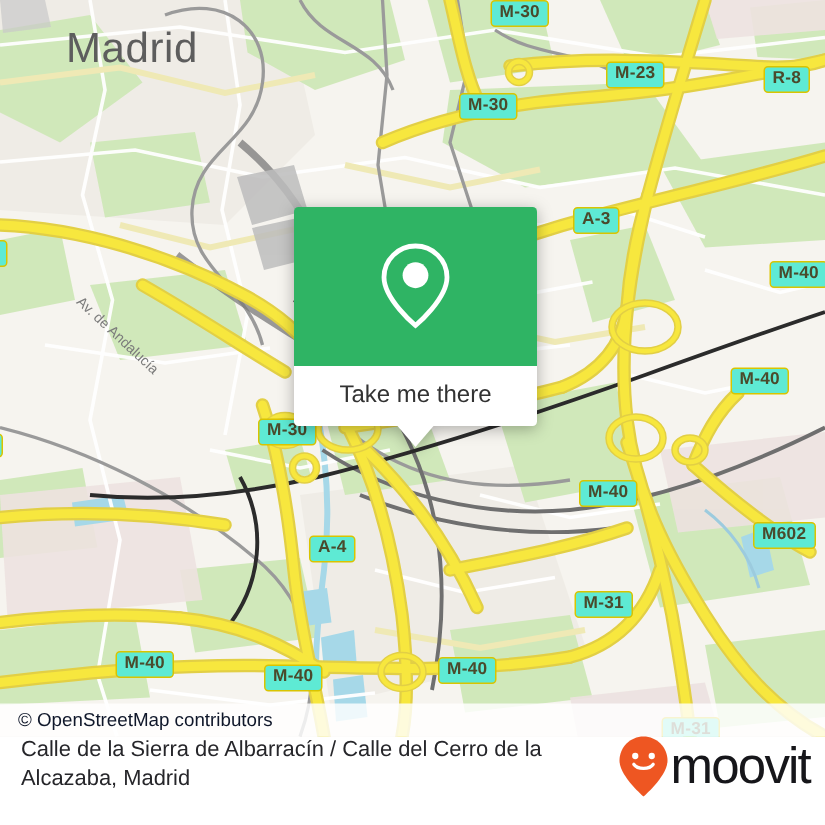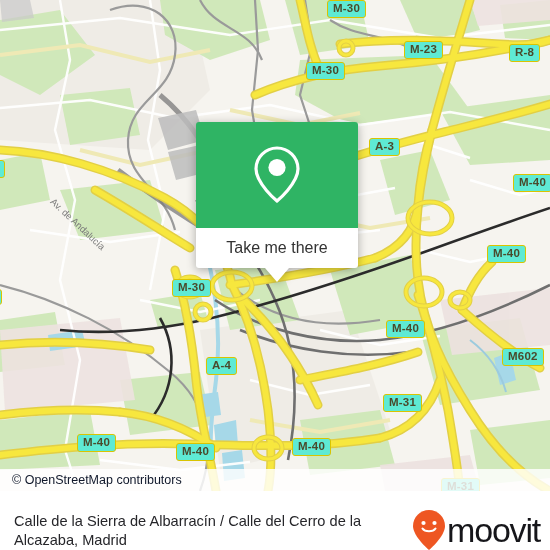--- a/index.html
+++ b/index.html
@@ -52,21 +52,21 @@
     padding: 1px 5px 2px 5px;
     line-height: 13px;
     white-space: nowrap;
     z-index: 20;
     box-sizing: border-box;
   }
 
   
   #popup {
     position: absolute;
-    left: 196px; top: 122px;
+    left: 196px; top: 138px;
     width: 162px;
     z-index: 60;
     filter: drop-shadow(0 2px 5px rgba(0,0,0,0.30));
   }
   #popup-green {
     width: 100%; height: 106px;
     background: #2fb464;
     border-radius: 3px 3px 0 0;
     display: flex;
     align-items: center;
@@ -94,21 +94,21 @@
     border-top: 14px solid #ffffff;
   }
 
   
   #caption-bar {
     position: absolute;
     left: 0; top: 491px;
     width: 550px; height: 59px;
     background: #ffffff;
     display: flex;
-    align-items: flex-end;
+    align-items: flex-start;
     box-sizing: border-box;
     padding: 0 10px 0 14px;
     z-index: 50;
   }
   #caption-text {
     flex: 1 1 auto;
     font-size: 14.6px;
     line-height: 19px;
     color: #26262a;
     padding-right: 8px;
@@ -329,29 +329,30 @@
         <g fill="#BDBDBD" opacity="0.85">
           <path d="M158 118 L196 110 L205 140 L168 150 Z"></path>
           <path d="M168 152 L200 145 L208 172 L176 180 Z"></path>
         </g>
         <g fill="#C9C9C9" opacity="0.7">
           <path d="M0 0 L30 0 L34 18 L2 22 Z"></path>
         </g>
       </g>
     </svg>
 
+    <div style="position:absolute;left:44px;top:16px;font-size:28px;color:#5d5d5d;letter-spacing:0.4px;z-index:25;">Madrid</div>
 
     <div style="position:absolute;left:56px;top:196px;font-size:9.5px;color:#7b7b7b;
                 transform:rotate(43deg);transform-origin:left top;z-index:25;white-space:nowrap;">Av. de Andalucía</div>
 
     <div class="shield" style="left:327px;top:0px;">M-30</div>
     <div class="shield" style="left:404px;top:41px;">M-23</div>
     <div class="shield" style="left:509px;top:44px;">R-8</div>
     <div class="shield" style="left:306px;top:62px;">M-30</div>
-    <div class="shield" style="left:369px;top:138px;text-align:right;">A-3</div>
+    <div class="shield" style="left:382px;top:138px;text-align:right;">A-3</div>
     <div class="shield" style="left:513px;top:174px;">M-40</div>
     <div class="shield" style="left:487px;top:245px;">M-40</div>
     <div class="shield" style="left:386px;top:320px;">M-40</div>
     <div class="shield" style="left:502px;top:348px;">M602</div>
     <div class="shield" style="left:383px;top:394px;">M-31</div>
     <div class="shield" style="left:441px;top:478px;">M-31</div>
     <div class="shield" style="left:172px;top:279px;">M-30</div>
     <div class="shield" style="left:206px;top:357px;">A-4</div>
     <div class="shield" style="left:77px;top:434px;">M-40</div>
     <div class="shield" style="left:176px;top:443px;">M-40</div>

